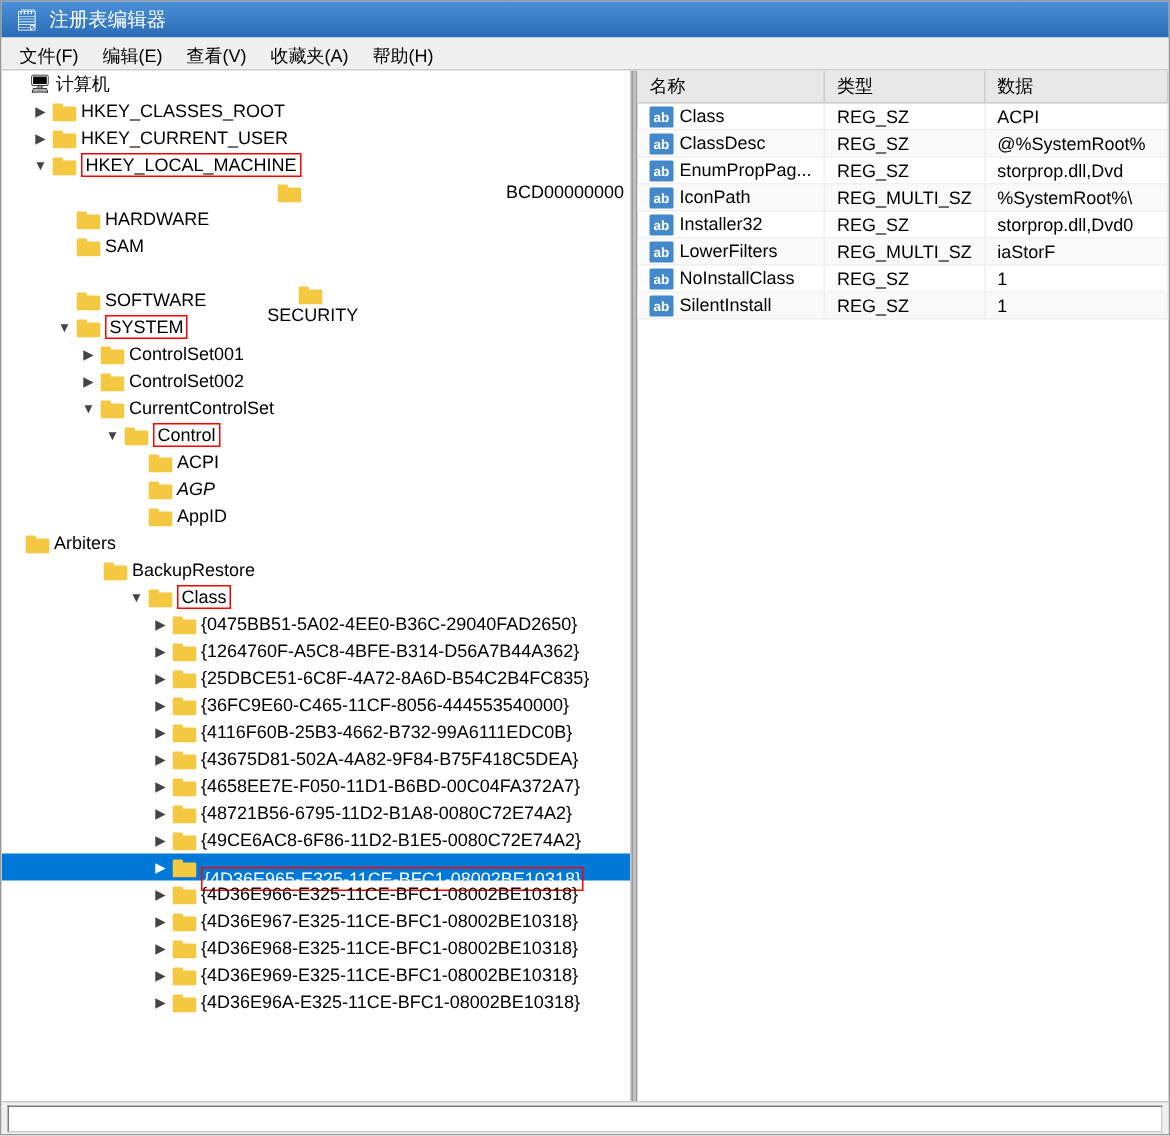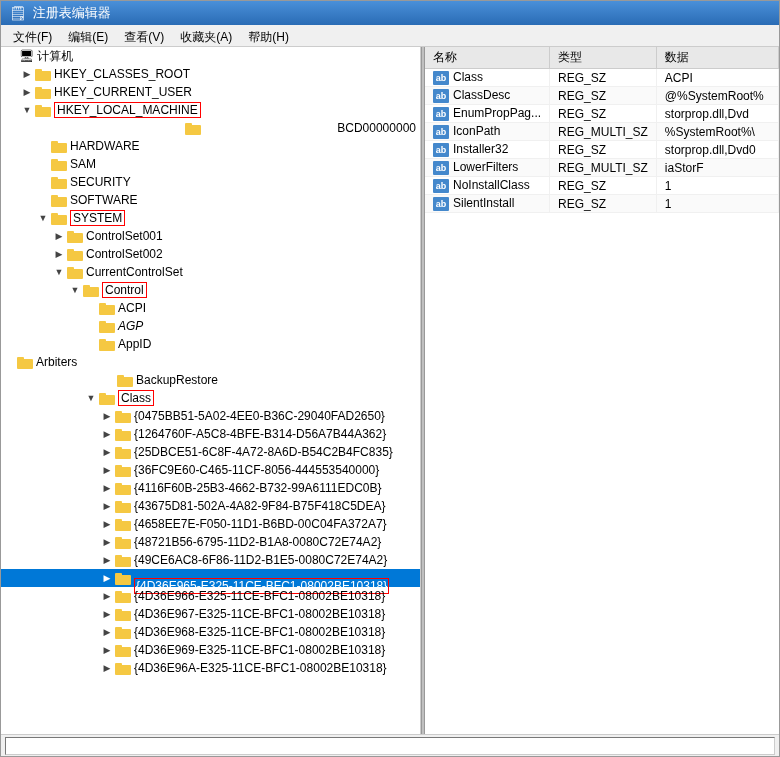--- a/index.html
+++ b/index.html
@@ -274,21 +274,21 @@
 
       <div class="tree-node" style="padding-left: 34px;">
         <span class="expander" style="width:16px;"></span>
         <svg width="16" height="14" style="margin-right:3px;flex-shrink:0">
             <rect x="0" y="4" width="16" height="10" rx="1" fill="#f5c842"></rect>
             <rect x="0" y="2" width="7" height="4" rx="1" fill="#f5c842"></rect>
           </svg>
         <span class="node-label">SAM</span>
       </div>
 
-      <div class="tree-node" style="padding-left: 34px;">
+      <div class="tree-node" style=" flex-direction: column;">
         <span class="expander" style="width:16px;"></span>
         <svg width="16" height="14" style="margin-right:3px;flex-shrink:0">
             <rect x="0" y="4" width="16" height="10" rx="1" fill="#f5c842"></rect>
             <rect x="0" y="2" width="7" height="4" rx="1" fill="#f5c842"></rect>
           </svg>
         <span class="node-label">SECURITY</span>
       </div>
 
       <div class="tree-node" style="padding-left: 34px;">
         <span class="expander" style="width:16px;"></span>
@@ -373,21 +373,21 @@
 
       <div class="tree-node" style="">
         <span class="expander" style="width:16px;"></span>
         <svg width="16" height="14" style="margin-right:3px;flex-shrink:0">
             <rect x="0" y="4" width="16" height="10" rx="1" fill="#f5c842"></rect>
             <rect x="0" y="2" width="7" height="4" rx="1" fill="#f5c842"></rect>
           </svg>
         <span class="node-label">Arbiters</span>
       </div>
 
-      <div class="tree-node" style="padding-left: 100px;">
+      <div class="tree-node" style="padding-left: 52px;">
         <span class="expander" style="width:16px;"></span>
         <svg width="16" height="14" style="margin-right:3px;flex-shrink:0">
             <rect x="0" y="4" width="16" height="10" rx="1" fill="#f5c842"></rect>
             <rect x="0" y="2" width="7" height="4" rx="1" fill="#f5c842"></rect>
           </svg>
         <span class="node-label">BackupRestore</span>
       </div>
 
       <div class="tree-node" style="padding-left: 82px;">
         <span class="expander">▼</span>

